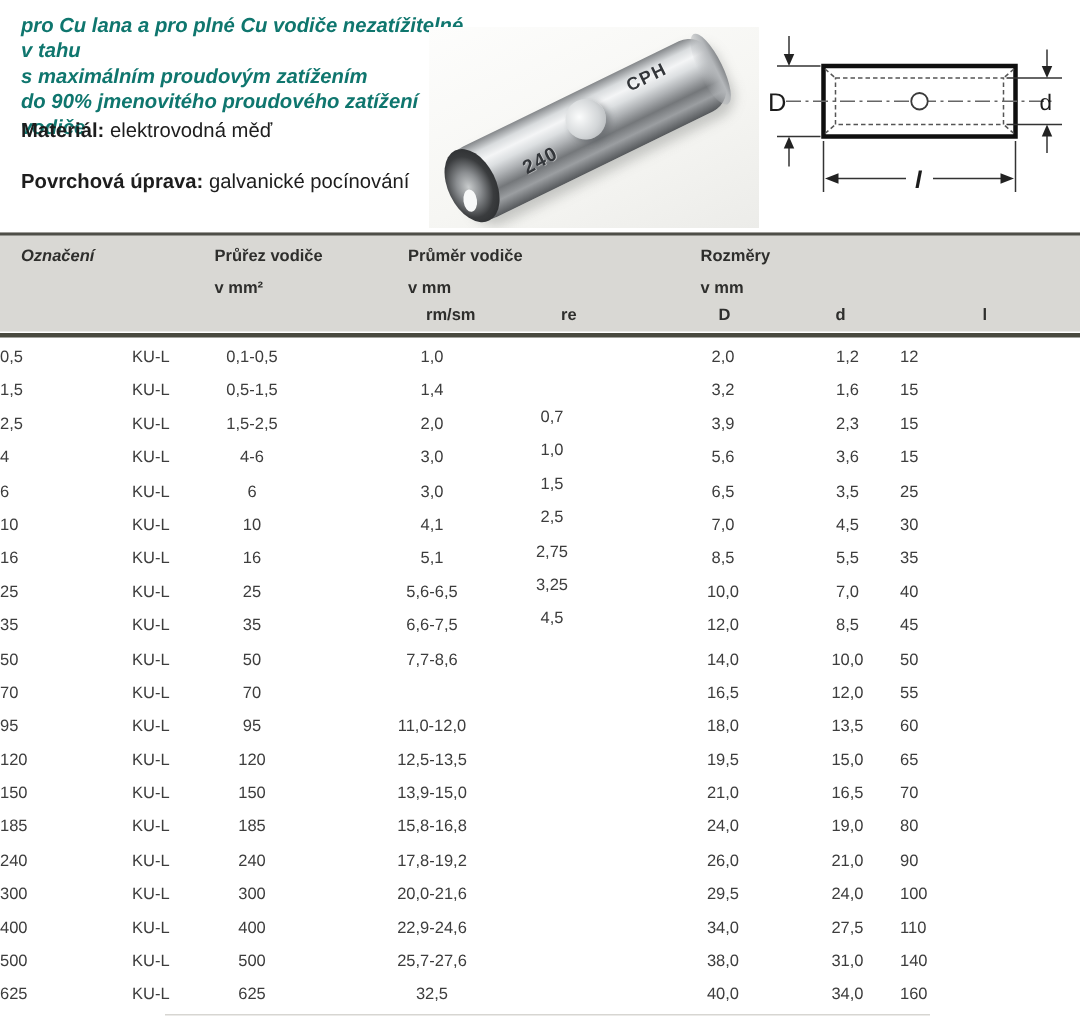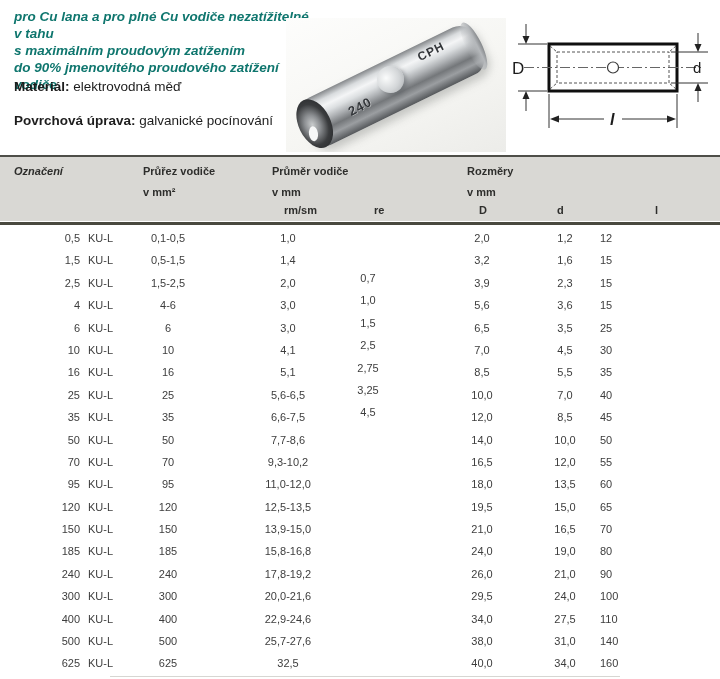--- a/index.html
+++ b/index.html
@@ -79,21 +79,21 @@
   .hr1 { top:165px; } .hr2 { top:186px; } .hr3 { top:204px;padding-left:12px; }
   .hx1 { left:14px;font-style:italic; } .hx2 { left:143px; } .hx3 { left:272px; }
   .hx4 { left:362px; } .hx5 { left:467px; } .hx6 { left:545px; } .hx7 { left:643px; }
 
   .tbody { position:absolute; left:0; top:227px; width:720px; }
   .trow  { position:relative; height:22.4px; }
   .trow span {
     position:absolute; top:0; font-size:11px; line-height:22.4px;
     color:#3d3d3d; white-space:nowrap;
   }
-  .c-size  { left:0;    width:80px;  text-align:right;padding-left:45px; }
+  .c-size  { left:0;    width:80px;  text-align:left; }
   .c-type  { left:88px; }
   .c-cross { left:113px; width:110px; text-align:center; }
   .c-rmsm  { left:233px; width:110px; text-align:center; }
   .c-re    { left:320px; width:96px;  text-align:center;margin-top:40px; }
   .c-D     { left:428px; width:108px; text-align:center; }
   .c-d     { left:513px; width:104px; text-align:center; }
   .c-l     { left:600px; width:100px; }
 
   .bottom-line {
     position:absolute; left:110px; top:676px; width:510px; height:1px; background:#d7d6d2;
@@ -300,21 +300,20 @@
     <span class="c-re"></span>
     <span class="c-D">14,0</span>
     <span class="c-d">10,0</span>
     <span class="c-l">50</span>
   </div>
 
   <div class="trow">
     <span class="c-size">70</span>
     <span class="c-type">KU-L</span>
     <span class="c-cross">70</span>
-    <span class="c-rmsm">9,3-10,2</span>
     <span class="c-re"></span>
     <span class="c-D">16,5</span>
     <span class="c-d">12,0</span>
     <span class="c-l">55</span>
   </div>
 
   <div class="trow">
     <span class="c-size">95</span>
     <span class="c-type">KU-L</span>
     <span class="c-cross">95</span>

